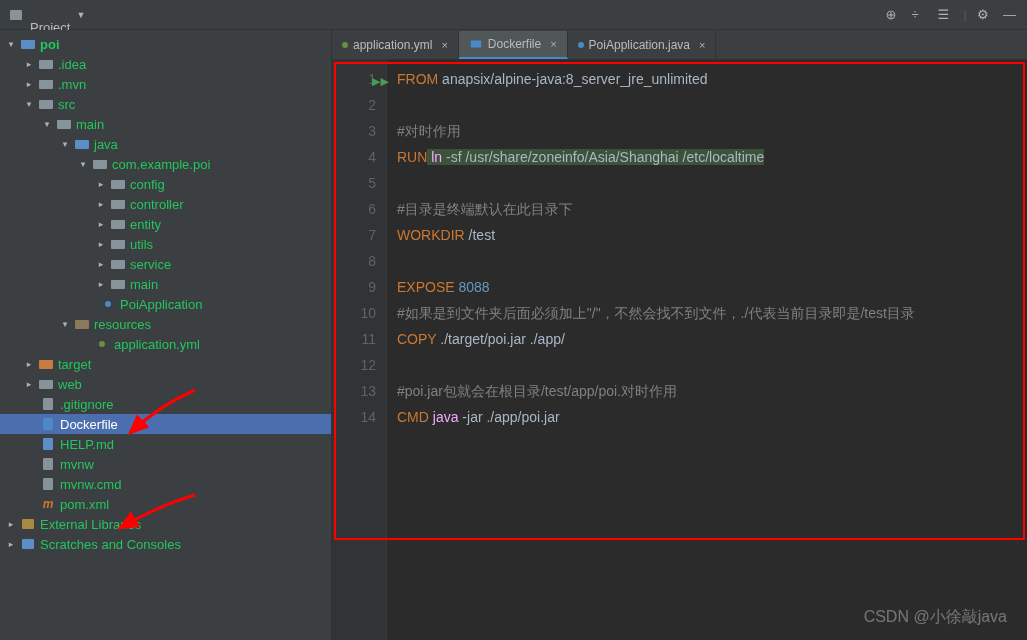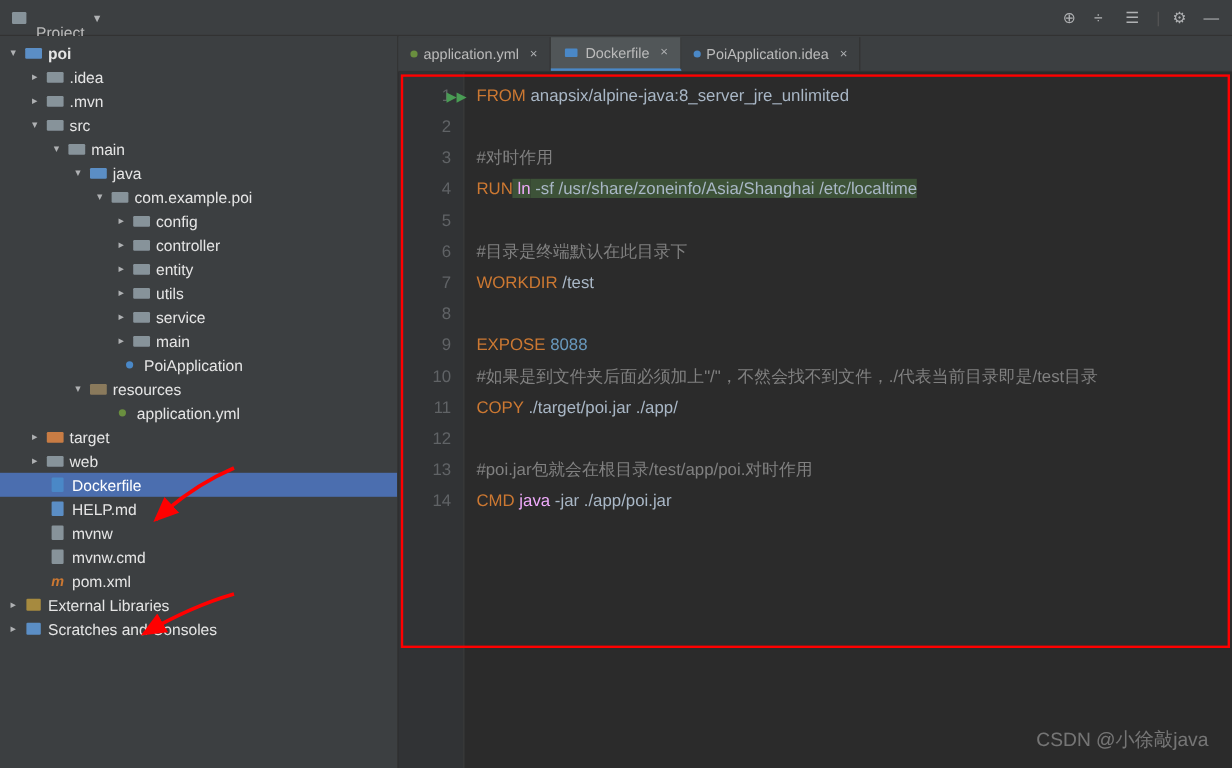--- a/index.html
+++ b/index.html
@@ -9,21 +9,21 @@
 .toolbar-label { font-weight: normal; margin-top: 26px; }
 .toolbar-right { margin-left: auto; display: flex; gap: 10px; align-items: center; }
 .toolbar-icon { width: 16px; height: 16px; color: #afb1b3; cursor: pointer; }
 .main { display: flex; height: calc(100% - 30px); }
 .sidebar { width: 332px; background: #3c3f41; border-right: 1px solid #323232; overflow-y: auto; }
 .tree { padding: 4px 0; }
 .tree-row { display: flex; align-items: center; height: 20px; padding-left: 8px; cursor: pointer; white-space: nowrap; }
 .tree-row.selected { background: #4b6eaf; color: #fff; }
 .tree-arrow { width: 10px; color: #afb1b3; font-size: 9px; display: inline-block; text-align: center; }
 .tree-icon { width: 16px; height: 16px; margin: 0 4px; display: inline-flex; align-items: center; justify-content: center; }
-.tree-label { color: #e5e5e5; }
+.tree-label { color: #22c55e; }
 .tree-row.selected .tree-label { color: #fff; }
 .tree-path { color: #787878; margin-left: 4px; font-size: 12px; }
 .folder { fill: #87939a; }
 .folder-orange { fill: #c87c44; }
 .folder-blue { fill: #5b8ec5; }
 .file-icon { fill: #87939a; }
 .editor-area { flex: 1; display: flex; flex-direction: column; background: #2b2b2b; }
 .tabs { height: 30px; background: #3c3f41; display: flex; align-items: flex-end; border-bottom: 1px solid #323232; }
 .tab { height: 28px; padding: 0 10px; display: flex; align-items: center; gap: 5px; background: #3c3f41; border-right: 1px solid #323232; cursor: pointer; font-size: 12px; }
 .tab.active { background: #515658; border-bottom: 2px solid #4a88c7; }
@@ -216,20 +216,28 @@
         </div>
       <div class="tree-row" style="padding-left:24px">
           <span class="tree-arrow">▸</span>
           <span class="tree-icon">
             <svg viewBox="0 0 16 16" class="folder">
               <rect x="1" y="4" width="14" height="9" rx="1"></rect>
             </svg>
           </span>
           <span class="tree-label">web</span>
         </div>
+      <div class="tree-row" style="padding-left:36px">
+          <span class="tree-icon">
+            <svg viewBox="0 0 16 16" class="file-icon">
+              <rect x="3" y="2" width="10" height="12" rx="1"></rect>
+            </svg>
+          </span>
+          <span class="tree-label">.gitignore</span>
+        </div>
       <div class="tree-row selected" style="padding-left:36px">
           <span class="tree-icon">
             <svg viewBox="0 0 16 16" style="fill:#4a88c7">
               <rect x="3" y="2" width="10" height="12" rx="1"></rect>
             </svg>
           </span>
           <span class="tree-label">Dockerfile</span>
         </div>
       <div class="tree-row" style="padding-left:36px">
           <span class="tree-icon">
@@ -291,21 +299,21 @@
       </div>
       <div class="tab active">
         <svg class="tab-icon" viewBox="0 0 16 16" style="fill:#4a88c7">
             <rect x="2" y="4" width="12" height="8" rx="1"></rect>
           </svg>
         <span>Dockerfile</span>
         <span class="tab-close">×</span>
       </div>
       <div class="tab">
         <span class="dot tab-icon" style="background:#4a88c7"></span>
-        <span>PoiApplication.idea</span>
+        <span>PoiApplication.java</span>
         <span class="tab-close">×</span>
       </div>
     </div>
 
     <div class="editor">
       <div class="editor-border"></div>
       <div class="gutter">
         <span class="gutter-play">▶▶</span>
         <div>1</div>
           <div>2</div>

